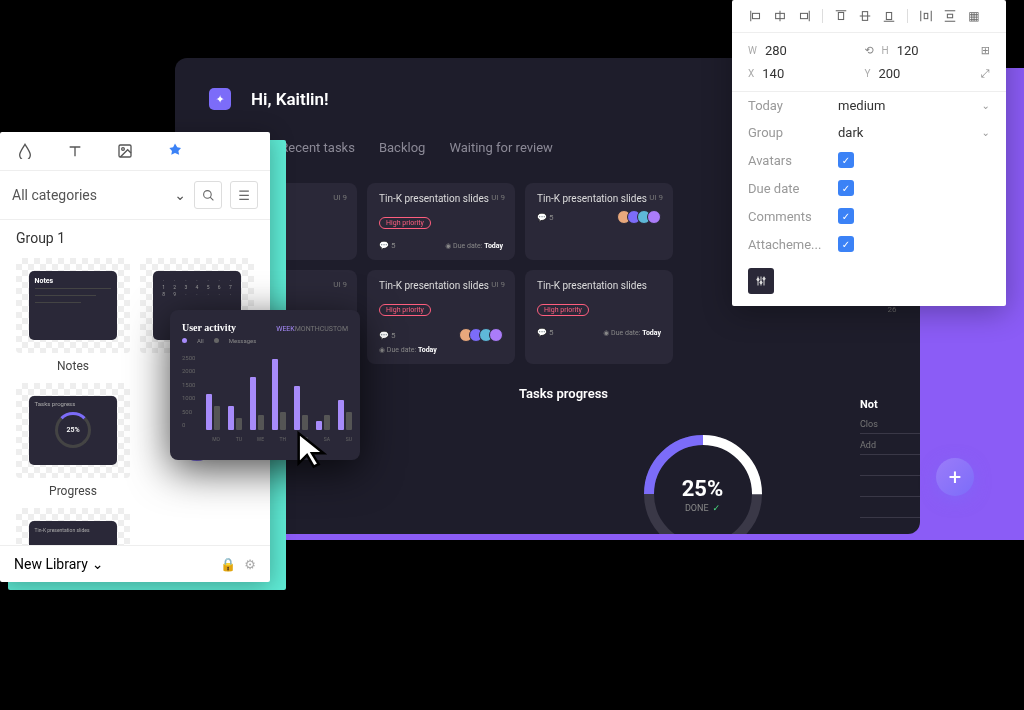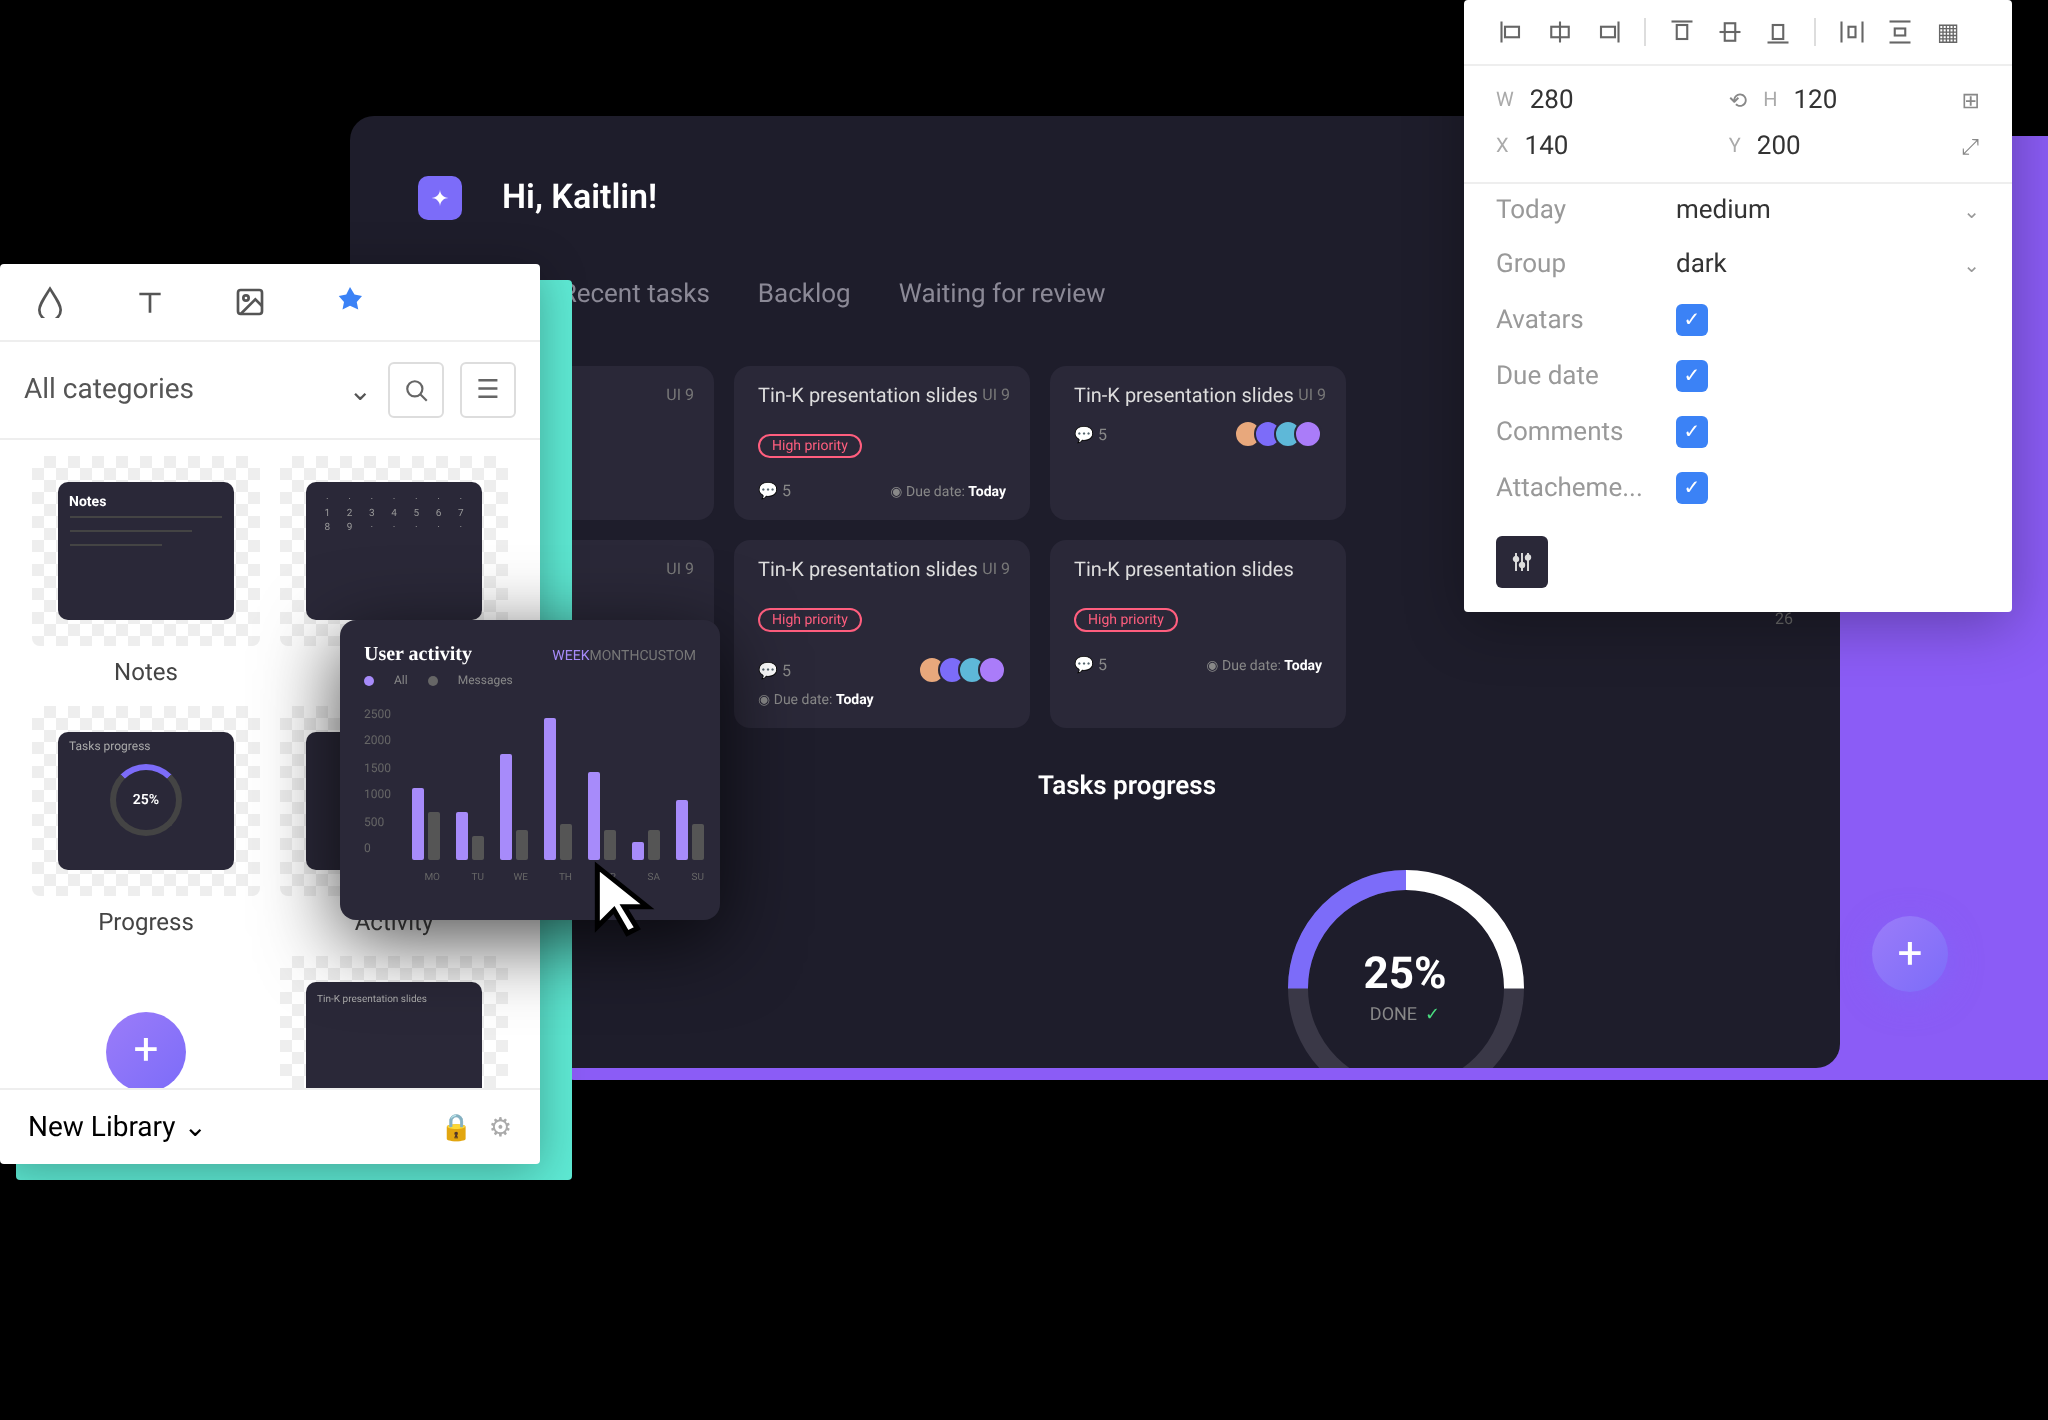--- a/index.html
+++ b/index.html
@@ -257,20 +257,31 @@
       <div>5</div>
       <div>7</div>
       <div>12</div>
       <div>14</div>
       <div>19</div>
       <div>21</div>
       <div>26</div>
     </div>
   </div>
 
+  <div class="notes-peek">
+    <h4>Not</h4>
+    <div class="notes-lines">
+      <span>Clos</span>
+      <span>Add</span>
+      <span>&nbsp;</span>
+        <span>&nbsp;</span>
+        <span>&nbsp;</span>
+        <span>&nbsp;</span>
+    </div>
+  </div>
 </div>
 
 <div class="fab">+</div>
 
 <div class="lib-shadow"></div>
 <div class="library">
   <div class="lib-tabs">
     <div class="lib-tab-icon">
       <svg width="16" height="16" viewBox="0 0 24 24" fill="none" stroke="currentColor" stroke-width="2">
           <path d="M12 2 C7 10 4 14 4 18 a8 8 0 0 0 16 0 c0-4-3-8-8-16z"></path>
@@ -300,20 +311,21 @@
       <span>⌄</span>
     </div>
     <div class="icon-btn">
       <svg width="13" height="13" viewBox="0 0 24 24" fill="none" stroke="currentColor" stroke-width="2">
           <circle cx="10" cy="10" r="7"></circle>
           <line x1="21" y1="21" x2="15" y2="15"></line>
         </svg>
     </div>
     <div class="icon-btn">☰</div>
   </div>
+  <div class="group-label">Group 1</div>
   <div class="lib-grid">
     <div class="lib-item">
       <div class="lib-thumb">
           <div class="thumb-inner notes">
             <b style="font-size:7px">Notes</b>
             <div style="height:1px;background:#444;margin:3px 0"></div>
             <div style="height:1px;background:#444;margin:3px 0;width:80%"></div>
             <div style="height:1px;background:#444;margin:3px 0;width:60%"></div>
           </div>
         </div>
@@ -349,26 +361,20 @@
     </div>
     <div class="lib-item">
       <div class="lib-thumb">
           <div class="thumb-inner progress">
             <span style="font-size:6px;color:#aaa;position:absolute;top:4px;left:6px">Tasks progress</span>
             <div class="thumb-donut">25%</div>
           </div>
         </div>
       <div class="lib-caption">Progress</div>
     </div>
-    <div class="lib-item">
-      <div class="lib-thumb">
-          <div class="thumb-inner"></div>
-        </div>
-      <div class="lib-caption">Activity</div>
-    </div>
     <div class="lib-item" style="justify-content:center">
       <div class="lib-add">+</div>
     </div>
     <div class="lib-item">
       <div class="lib-thumb">
           <div class="thumb-inner notes">
             <span style="font-size:5px;color:#aaa">Tin-K presentation slides</span>
           </div>
         </div>
     </div>

